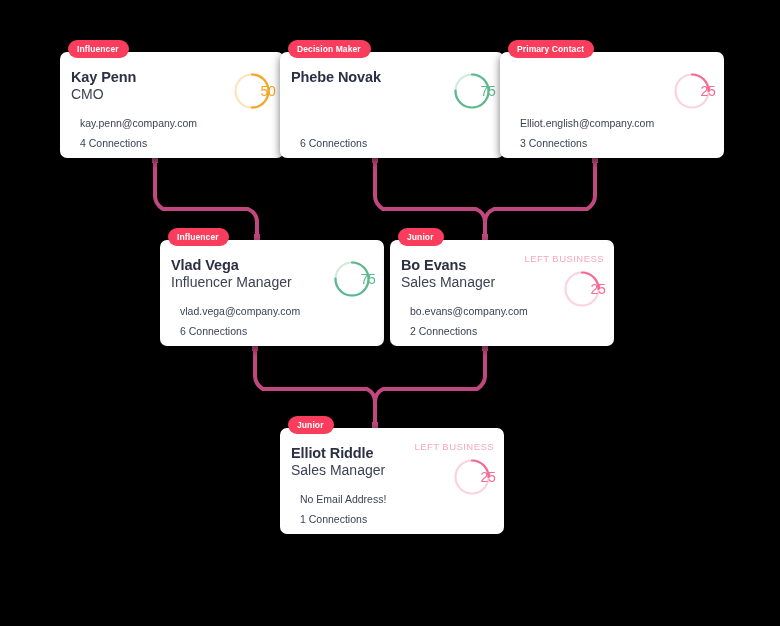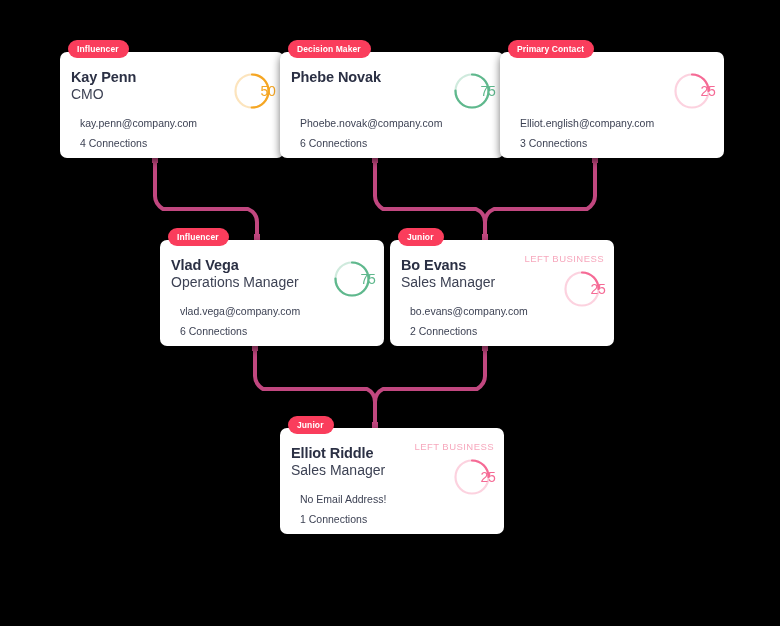--- a/index.html
+++ b/index.html
@@ -168,21 +168,20 @@
               <circle cx="19" cy="19" r="16.5" fill="none" stroke="#f5a623" stroke-width="2.2" stroke-linecap="round" stroke-dasharray="51.84 103.67" transform="rotate(-90 19 19)"></circle>
             </svg>
             <div class="score-value" style="color: rgb(245, 166, 35);">50</div>
           </div>
         </div>
       </div>
       <div class="card" style="left: 280px; top: 52px;">
         <div class="card-badge">Decision Maker</div>
         <div class="card-body">
           <div class="card-name">Phebe Novak</div>
-          <div class="card-email">Phoebe.novak@company.com</div>
           <div class="card-connections">6 Connections</div>
           <div class="score-ring">
             <svg width="38" height="38" viewBox="0 0 38 38">
               <circle cx="19" cy="19" r="16.5" fill="none" stroke="#5fb88d" stroke-width="2.2" opacity="0.30"></circle>
               <circle cx="19" cy="19" r="16.5" fill="none" stroke="#5fb88d" stroke-width="2.2" stroke-linecap="round" stroke-dasharray="77.75 103.67" transform="rotate(-90 19 19)"></circle>
             </svg>
             <div class="score-value" style="color: rgb(95, 184, 141);">75</div>
           </div>
         </div>
       </div>
@@ -197,21 +196,21 @@
               <circle cx="19" cy="19" r="16.5" fill="none" stroke="#f56a95" stroke-width="2.2" stroke-linecap="round" stroke-dasharray="25.92 103.67" transform="rotate(-90 19 19)"></circle>
             </svg>
             <div class="score-value" style="color: rgb(245, 106, 149);">25</div>
           </div>
         </div>
       </div>
       <div class="card" style="left: 160px; top: 240px;">
         <div class="card-badge">Influencer</div>
         <div class="card-body">
           <div class="card-name">Vlad Vega</div>
-          <div class="card-title">Operations Manager</div>
+          <div class="card-title">Influencer Manager</div>
           <div class="card-email">vlad.vega@company.com</div>
           <div class="card-connections">6 Connections</div>
           <div class="score-ring">
             <svg width="38" height="38" viewBox="0 0 38 38">
               <circle cx="19" cy="19" r="16.5" fill="none" stroke="#5fb88d" stroke-width="2.2" opacity="0.30"></circle>
               <circle cx="19" cy="19" r="16.5" fill="none" stroke="#5fb88d" stroke-width="2.2" stroke-linecap="round" stroke-dasharray="77.75 103.67" transform="rotate(-90 19 19)"></circle>
             </svg>
             <div class="score-value" style="color: rgb(95, 184, 141);">75</div>
           </div>
         </div>

